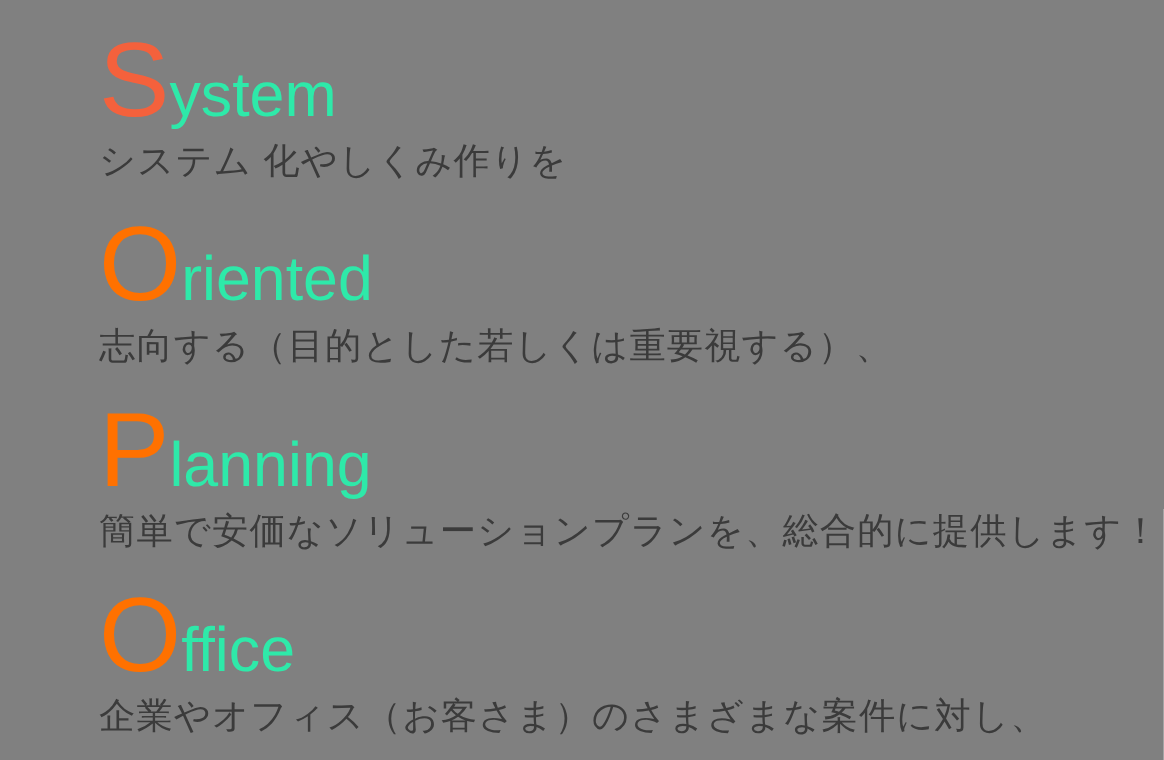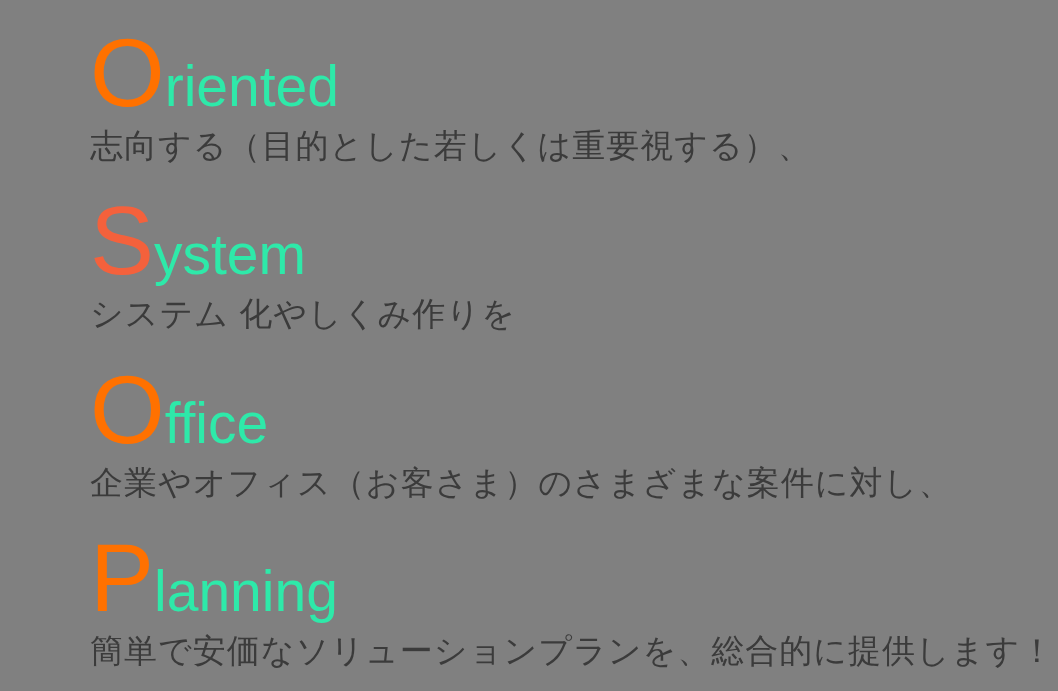--- a/index.html
+++ b/index.html
@@ -41,39 +41,39 @@
     letter-spacing: 1px;
   }
 </style>
 </head>
 <body>
 
 <div class="banner" style="background-color: rgb(128, 128, 128);">
 
   <div class="acronym-item">
     <div class="word-line">
+      <span class="initial-letter" style="color: rgb(244, 97, 60);">S</span><span class="word-rest" style="color: rgb(46, 233, 169);">ystem</span>
+    </div>
+    <div class="description-line" style="color: rgb(59, 59, 59);">システム 化やしくみ作りを</div>
+  </div>
+
+  <div class="acronym-item">
+    <div class="word-line">
       <span class="initial-letter" style="color: rgb(255, 113, 0);">O</span><span class="word-rest" style="color: rgb(46, 233, 169);">riented</span>
     </div>
     <div class="description-line" style="color: rgb(59, 59, 59);">志向する（目的とした若しくは重要視する）、</div>
   </div>
 
   <div class="acronym-item">
     <div class="word-line">
-      <span class="initial-letter" style="color: rgb(244, 97, 60);">S</span><span class="word-rest" style="color: rgb(46, 233, 169);">ystem</span>
+      <span class="initial-letter" style="color: rgb(255, 113, 0);">P</span><span class="word-rest" style="color: rgb(46, 233, 169);">lanning</span>
     </div>
-    <div class="description-line" style="color: rgb(59, 59, 59);">システム 化やしくみ作りを</div>
+    <div class="description-line" style="color: rgb(59, 59, 59);">簡単で安価なソリューションプランを、総合的に提供します！</div>
   </div>
 
   <div class="acronym-item">
     <div class="word-line">
       <span class="initial-letter" style="color: rgb(255, 113, 0);">O</span><span class="word-rest" style="color: rgb(46, 233, 169);">ffice</span>
     </div>
     <div class="description-line" style="color: rgb(59, 59, 59);">企業やオフィス（お客さま）のさまざまな案件に対し、</div>
   </div>
 
-  <div class="acronym-item">
-    <div class="word-line">
-      <span class="initial-letter" style="color: rgb(255, 113, 0);">P</span><span class="word-rest" style="color: rgb(46, 233, 169);">lanning</span>
-    </div>
-    <div class="description-line" style="color: rgb(59, 59, 59);">簡単で安価なソリューションプランを、総合的に提供します！</div>
-  </div>
-
 </div>
 
 </body></html>

